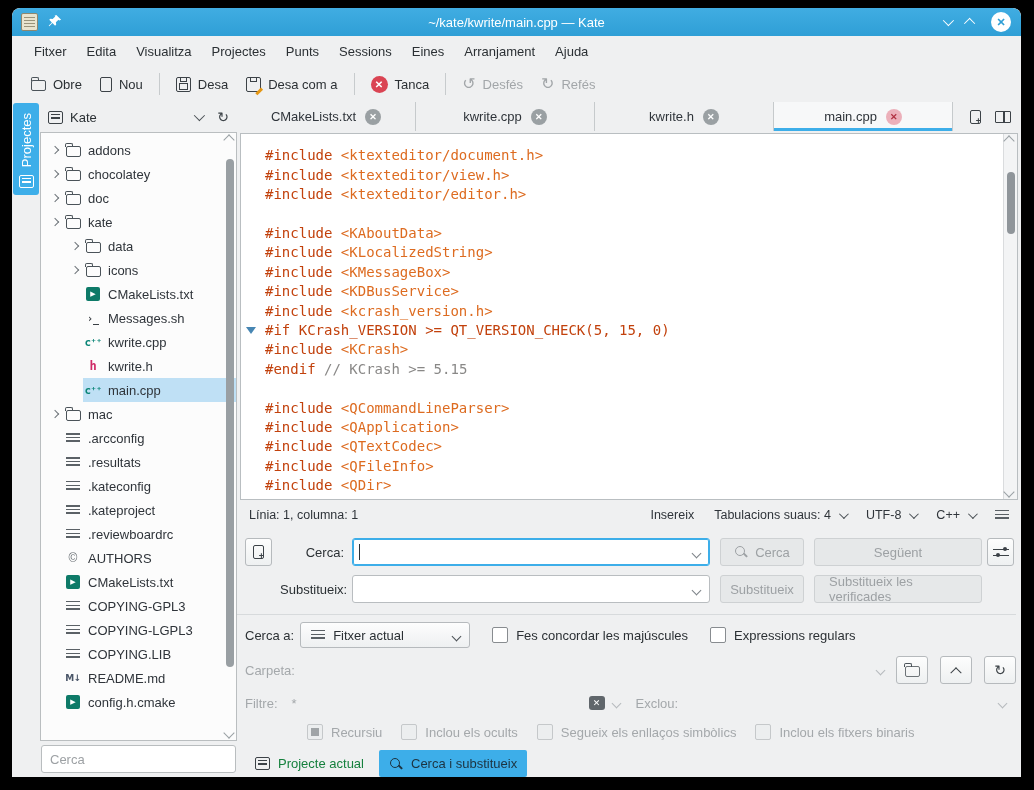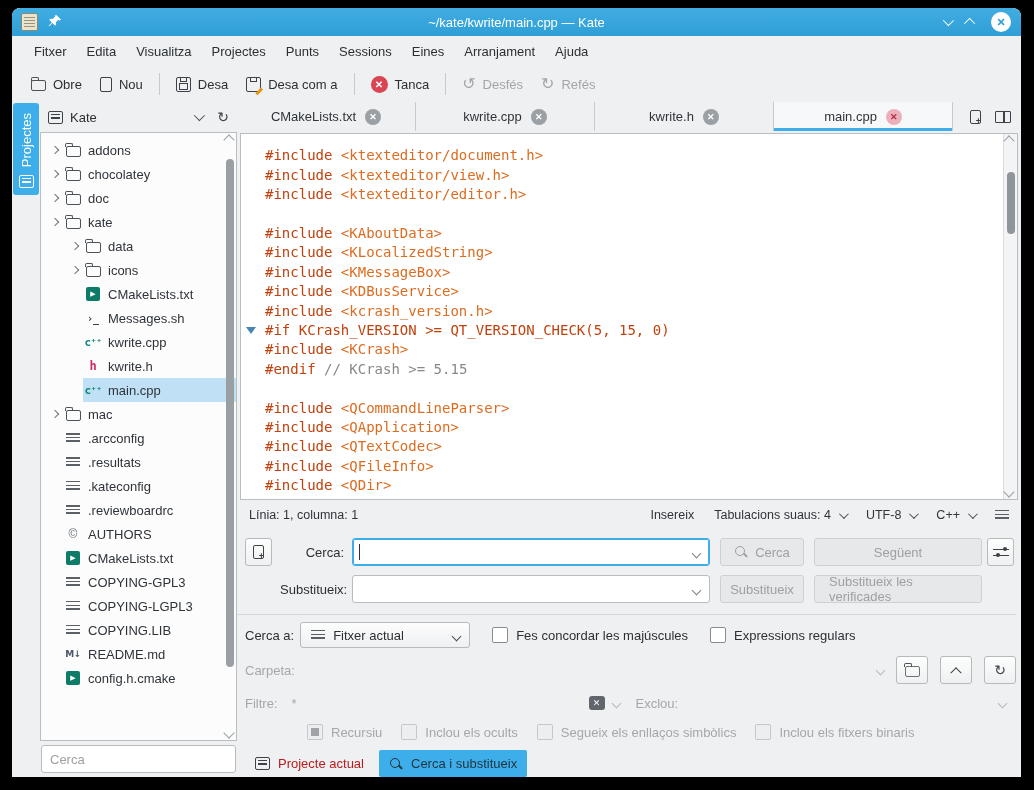--- a/index.html
+++ b/index.html
@@ -162,21 +162,21 @@
   .row3{margin-top:0}
   .row3 .check{margin-left:22px}
   .row4{margin-top:8px;height:28px}
   .row4 .cchev2{margin-left:auto}
   .cchev2{width:7px;height:7px;border-right:1.4px solid #b6babd;border-bottom:1.4px solid #b6babd;transform:rotate(45deg);flex:none}
   .row4 .btn{margin-left:12px}
   .row5{margin-top:8px;height:22px}
   .row6{margin-top:7px;height:22px}
   .row6 .check{margin-right:19px}
   .bottom-tabs{display:flex;align-items:center;gap:5px;margin-top:7px;height:27px}
-  .btab{display:flex;align-items:center;gap:8px;padding:0 10px;height:27px;font-size:13px;border-radius:2px;color:#b91c1c}
+  .btab{display:flex;align-items:center;gap:8px;padding:0 10px;height:27px;font-size:13px;border-radius:2px;color:#15803d}
   .btab.active{background:#3daee9;color:#1d3340}
 </style>
 </head>
 <body>
 
 <div class="win">
 
   <div class="titlebar">
     <div class="tb-left">
       <span class="kate-appicon"></span>
@@ -399,20 +399,29 @@
                 <span class="tlabel">.resultats</span>
               </span>
             </div>
             <div class="trow" style="padding-left: 6px;">
               <span class="tchev"></span>
               <span class="tsel">
                 <span class="ticon">
                   <span class="ic ic-text-file"></span>
                 </span>
                 <span class="tlabel">.kateconfig</span>
+              </span>
+            </div>
+            <div class="trow" style="padding-left: 6px;">
+              <span class="tchev"></span>
+              <span class="tsel">
+                <span class="ticon">
+                  <span class="ic ic-text-file"></span>
+                </span>
+                <span class="tlabel">.kateproject</span>
               </span>
             </div>
             <div class="trow" style="padding-left: 6px;">
               <span class="tchev"></span>
               <span class="tsel">
                 <span class="ticon">
                   <span class="ic ic-text-file"></span>
                 </span>
                 <span class="tlabel">.reviewboardrc</span>
               </span>

